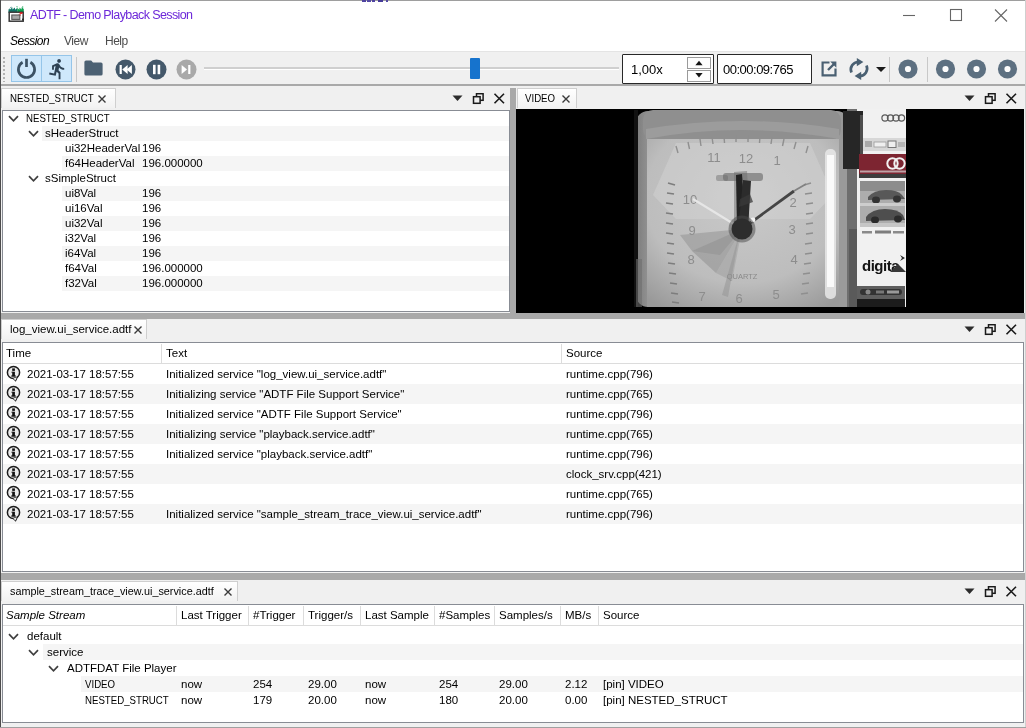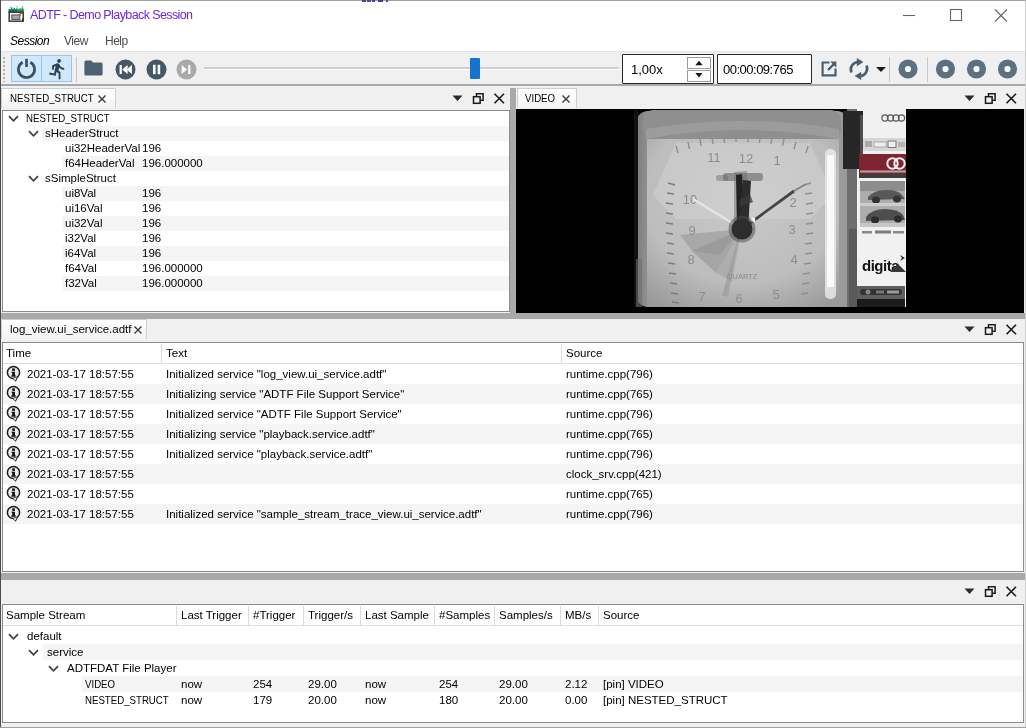--- a/index.html
+++ b/index.html
@@ -499,28 +499,34 @@
 <rect x="5.3" y="10.4" width="4.5" height="1.3" fill="#111"></rect>
 <rect x="5.5" y="6.7" width="1" height="1" fill="#111"></rect>
 </svg>
 <div class="abs t12" style="left:27px;top:504px;line-height:20px;">2021-03-17 18:57:55</div>
 <div class="abs t12" style="left:166px;top:504px;line-height:20px;">Initialized service "sample_stream_trace_view.ui_service.adtf"</div>
 <div class="abs t12" style="left:566px;top:504px;line-height:20px;">runtime.cpp(796)</div>
 
 <div class="abs" style="left:0;top:573px;width:1026px;height:7px;background:#a9a9a9;"></div>
 
 <div class="abs tabbar" style="left:1px;top:581px;width:1024px;height:20px;"></div>
+<div class="tab" style="left:1px;width:237px;top:581px;">
+      <span class="tabtxt" style="transform:scaleX(0.94);transform-origin:0 50%;">sample_stream_trace_view.ui_service.adtf</span>
+ <svg class="abs" style="left:221px;top:5px;" width="10" height="10">
+        <path d="M1.5 1.5 L8.5 8.5 M8.5 1.5 L1.5 8.5" stroke="#3a3a3a" stroke-width="1.4"></path>
+      </svg>
+</div>
 <svg class="abs" style="left:964px;top:586px;" width="62" height="12" viewBox="0 0 62 12">
   <polygon points="0.5,2.5 10.5,2.5 5.5,8" fill="#2c2c2c"></polygon>
   <rect x="24.5" y="0.7" width="6.6" height="6.6" fill="#f0f0f0" stroke="#1a1a1a" stroke-width="1.5"></rect>
   <rect x="21.5" y="3.7" width="6.6" height="6.6" fill="#f0f0f0" stroke="#1a1a1a" stroke-width="1.5"></rect>
   <path d="M42.5 0.8 L52 10.3 M52 0.8 L42.5 10.3" stroke="#1a1a1a" stroke-width="1.6"></path>
 </svg>
 <div class="frame" style="position:absolute;left:2px;top:604px;width:1022px;height:119px;"></div>
-<div class="abs hdr12" style="left:6px;top:605px;line-height:21px;">Sample Stream</div>
+<div class="abs hdr12" style="left:6px;top:605px;line-height:21px;font-style:italic;">Sample Stream</div>
 <div class="abs hdr12" style="left:181px;top:605px;line-height:21px;">Last Trigger</div>
 <div class="abs hdr12" style="left:253px;top:605px;line-height:21px;">#Trigger</div>
 <div class="abs hdr12" style="left:308px;top:605px;line-height:21px;">Trigger/s</div>
 <div class="abs hdr12" style="left:365px;top:605px;line-height:21px;">Last Sample</div>
 <div class="abs hdr12" style="left:439px;top:605px;line-height:21px;">#Samples</div>
 <div class="abs hdr12" style="left:499px;top:605px;line-height:21px;">Samples/s</div>
 <div class="abs hdr12" style="left:565px;top:605px;line-height:21px;">MB/s</div>
 <div class="abs hdr12" style="left:603px;top:605px;line-height:21px;">Source</div>
 <div class="vsep" style="left:176px;top:606px;height:19px;"></div>
 <div class="vsep" style="left:248px;top:606px;height:19px;"></div>

